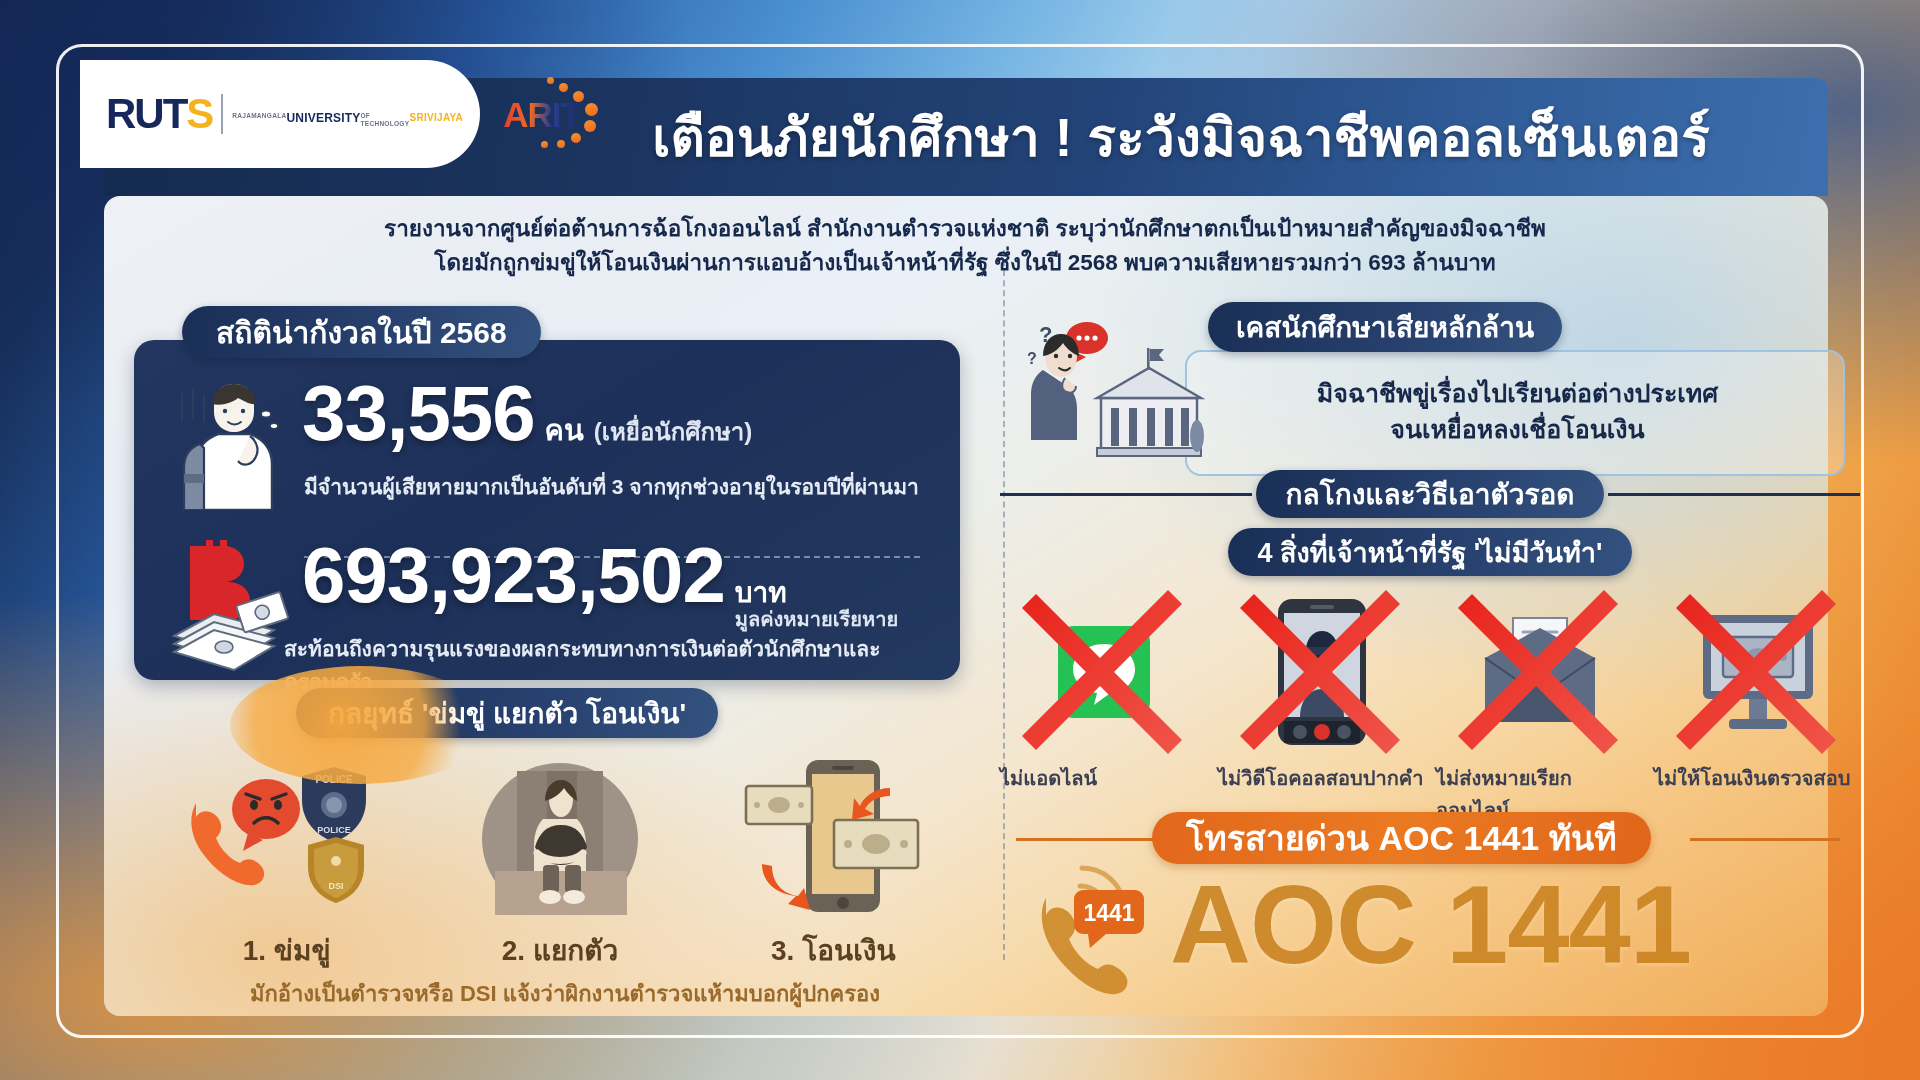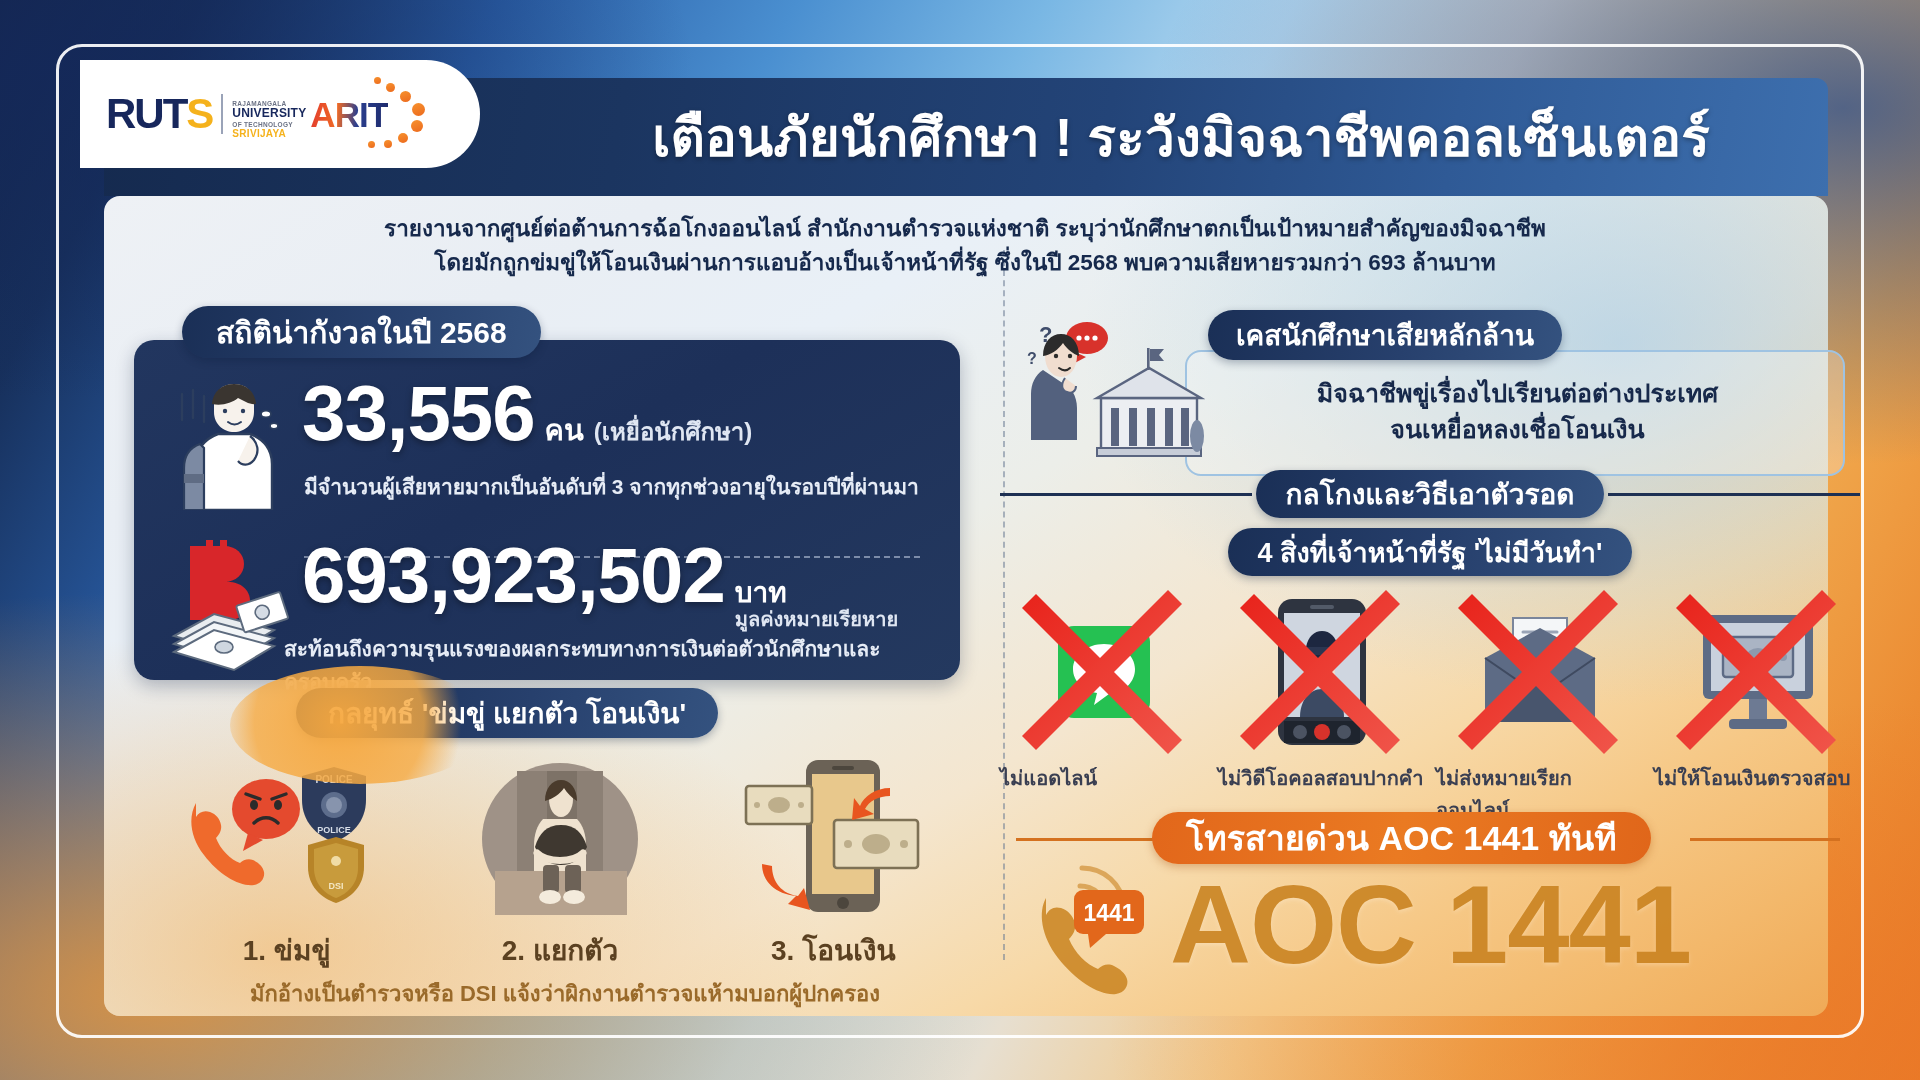--- a/index.html
+++ b/index.html
@@ -93,46 +93,46 @@
     white-space: nowrap;
   }
 
   
   .logo-lobe {
     position: absolute;
     left: 80px; top: 60px; width: 400px; height: 108px;
     background: #ffffff;
     border-radius: 0 54px 54px 0;
     z-index: 5;
-    display: flex; align-items: center; gap: 4px;
+    display: flex; align-items: center; gap: 20px;
     padding-left: 26px;
   }
 
   
   .ruts-logo { display: flex; align-items: center; gap: 9px; }
   .ruts-word {
     font-size: 42px; font-weight: 800; letter-spacing: -2px;
     line-height: 1; font-family: "Liberation Sans", sans-serif;
   }
   .ruts-word .r1 { color: #17275c; }
   .ruts-word .r2 { color: #f5b21c; }
   .ruts-rule { width: 2px; height: 40px; background: #9aa3b8; }
   .ruts-sub {
-    display: flex; flex-direction: column; line-height: 1.12;
+    display: flex; flex-direction: row; line-height: 1.12;
     font-size: 8px; letter-spacing: .3px; font-weight: 700; margin-top: 11px;
   }
   .ruts-sub .s-raj  { color: #6b7285; font-size: 6.5px; }
   .ruts-sub .s-uni  { color: #17275c; font-size: 12px; letter-spacing: .2px; }
   .ruts-sub .s-tech { color: #6b7285; font-size: 6.5px; }
   .ruts-sub .s-sri  { color: #f5b21c; font-size: 10px; }
 
   
   .arit-logo { position: relative; width: 118px; height: 78px; }
   .arit-word {
-    position: absolute; left: 0; top: 20px;
+    position: absolute; left: 20px; top: 20px;
     font-size: 35px; font-weight: 800; letter-spacing: -1px;
     background: linear-gradient(95deg, #e23a2e 0%, #ef6a26 35%, #2b3f8f 60%, #1d2a6b 100%);
     -webkit-background-clip: text; background-clip: text; color: transparent;
   }
   .arit-dot {
     position: absolute; border-radius: 50%;
     background: linear-gradient(160deg,#f7922e,#ec6a1e);
   }
 
   
@@ -239,21 +239,21 @@
 
   
   .case-card {
     position: absolute;
     left: 1185px; top: 350px; width: 660px; height: 126px;
     border: 2px solid #9fc3e2; border-radius: 16px;
     background: rgba(255,255,255,.26);
     z-index: 7;
   }
   .case-badge {
-    position: absolute; left: 1208px; top: 310px;
+    position: absolute; left: 1208px; top: 302px;
     height: 50px; padding: 6px 28px; font-size: 28px; z-index: 9;
   }
   .case-text {
     position: absolute; left: 1205px; top: 376px; width: 625px;
     text-align: center; color: #17294b;
     font-size: 25px; font-weight: 700; line-height: 1.42;
     z-index: 9;
   }
   .case-figure {
     position: absolute; left: 1025px; top: 312px;

